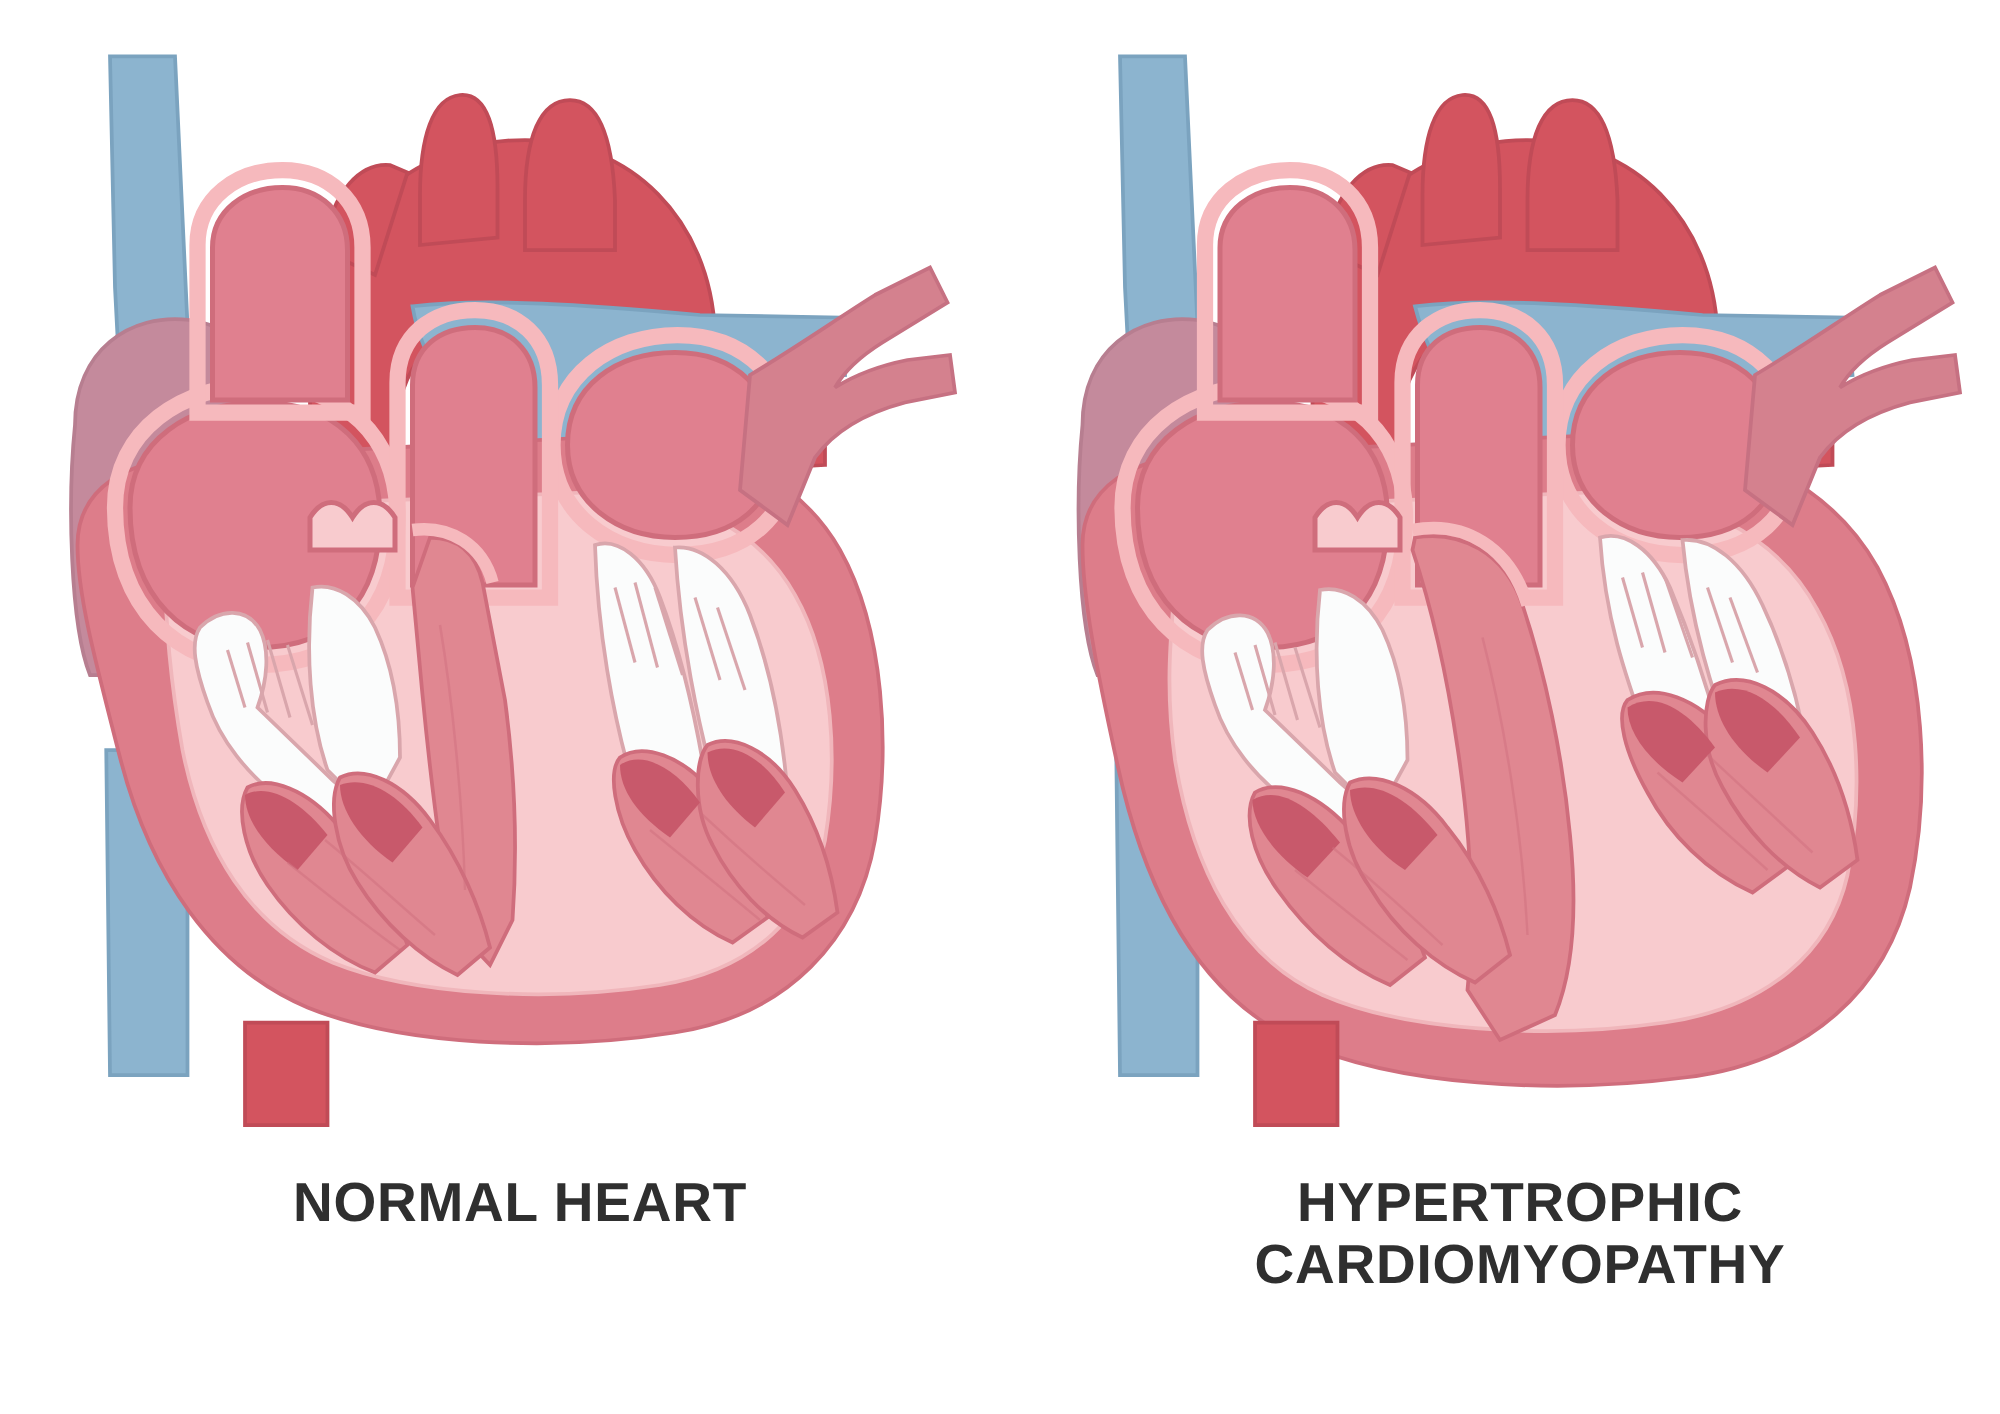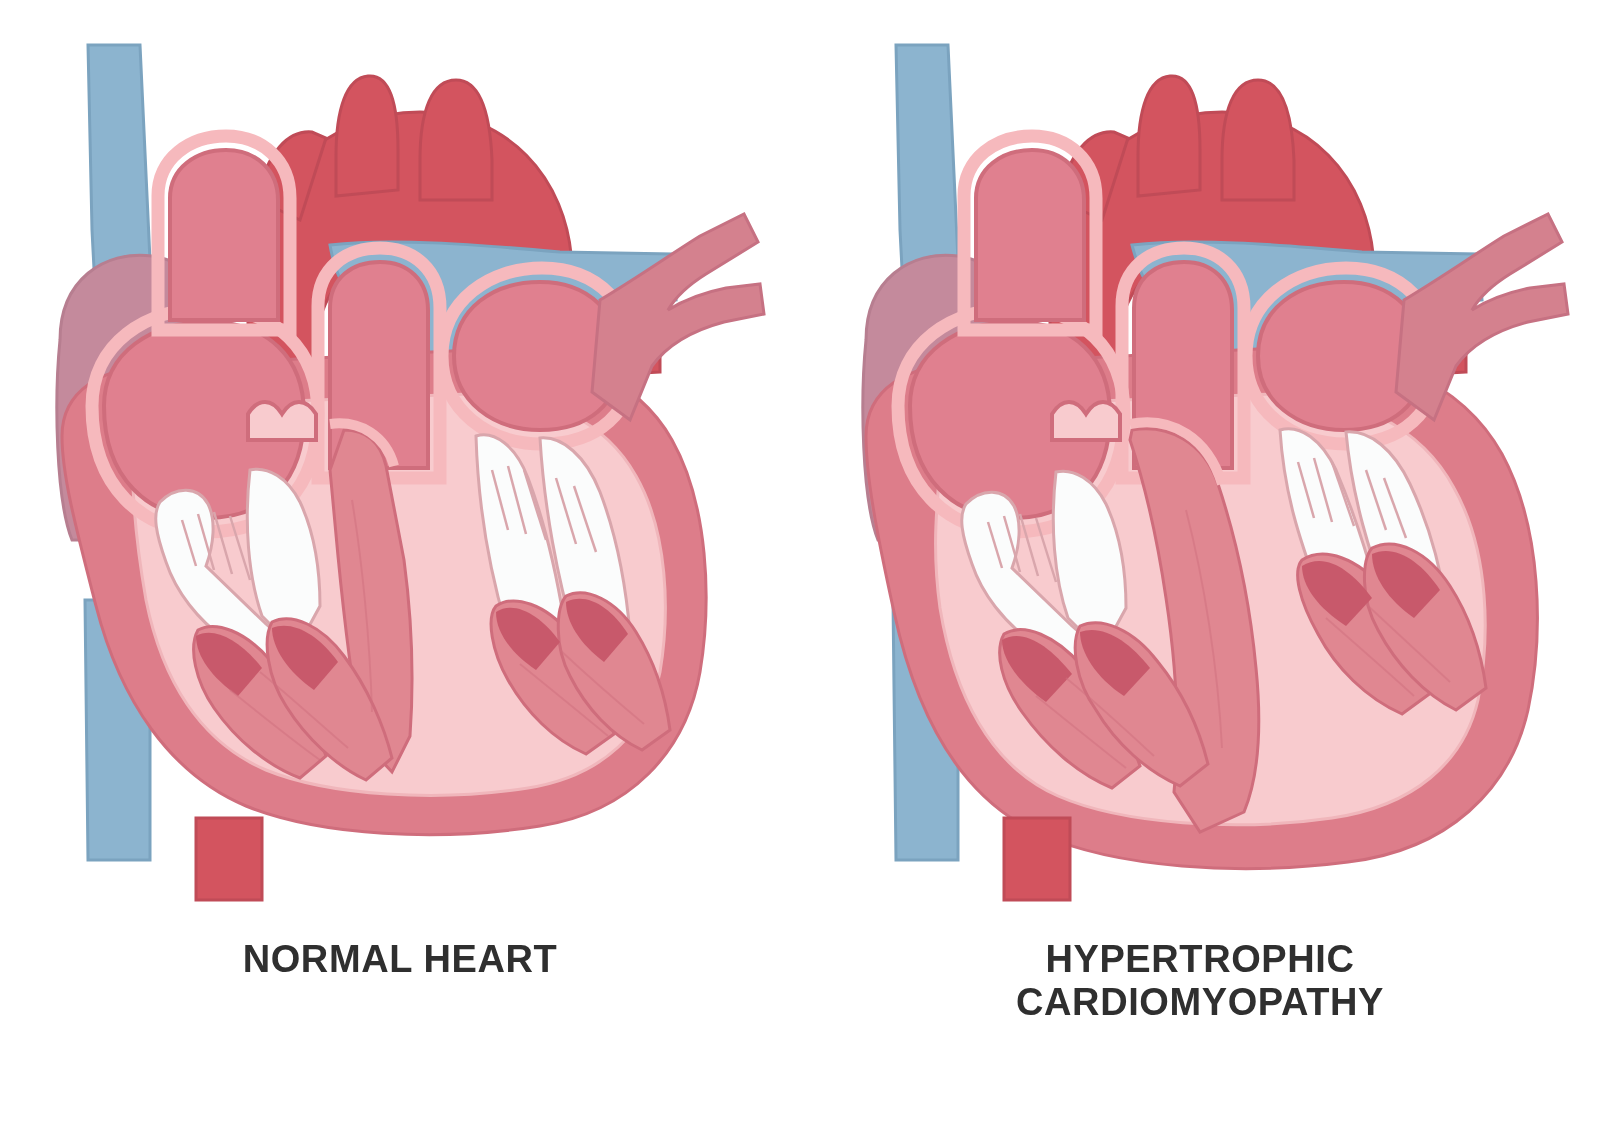--- a/index.html
+++ b/index.html
@@ -5,22 +5,22 @@
 <style>
   html,body{margin:0;padding:0;background:#ffffff;}
   body{width:1600px;height:1131px;overflow:hidden;
        font-family:"Liberation Sans","DejaVu Sans",sans-serif;}
   #stage{position:relative;width:1600px;height:1131px;background:#fff;}
   .panel{position:absolute;top:0;height:1131px;width:800px;}
   #panel-normal{left:0;}
   #panel-hcm{left:800px;}
   .heart-svg{position:absolute;left:0;top:0;width:800px;height:920px;}
   .caption{position:absolute;width:100%;text-align:center;
-           font-weight:bold;font-size:38px;letter-spacing:0.6px;
-           color:#2f2f2f;line-height:1.12;}
+           font-weight:bold;font-size:44px;letter-spacing:0.6px;
+           color:#2f2f2f;line-height:1.12;margin-left:16px;}
   #caption-normal{top:938px;}
   #caption-hcm{top:938px;}
   .cap-line{display:block;}
 </style>
 </head>
 <body>
 
 <div id="stage">
 
   <div class="panel" id="panel-normal">

